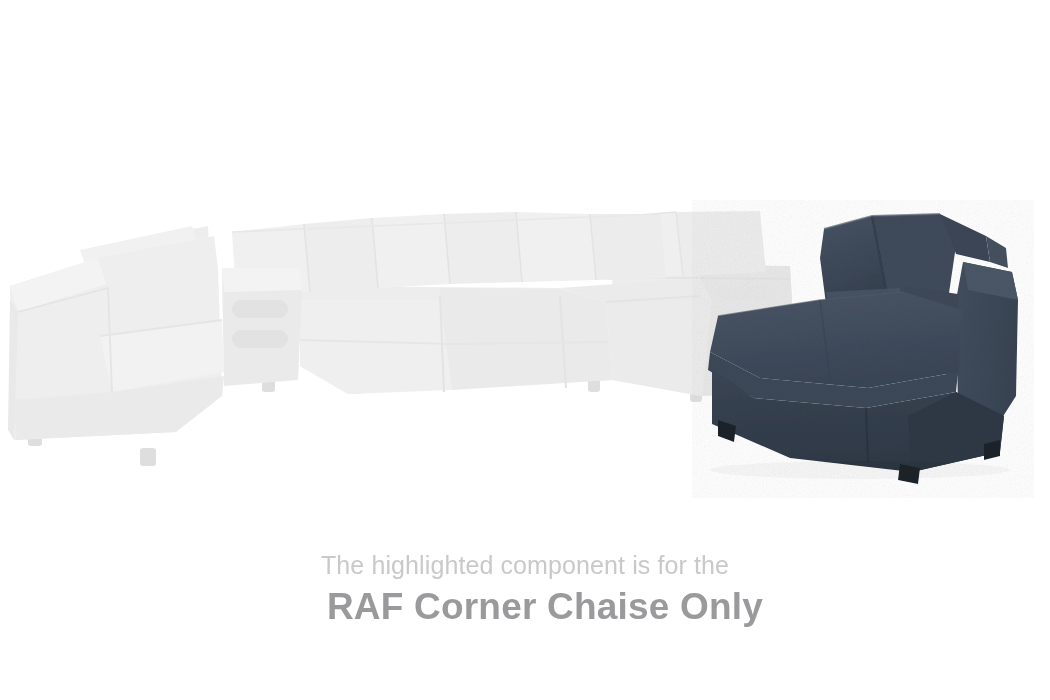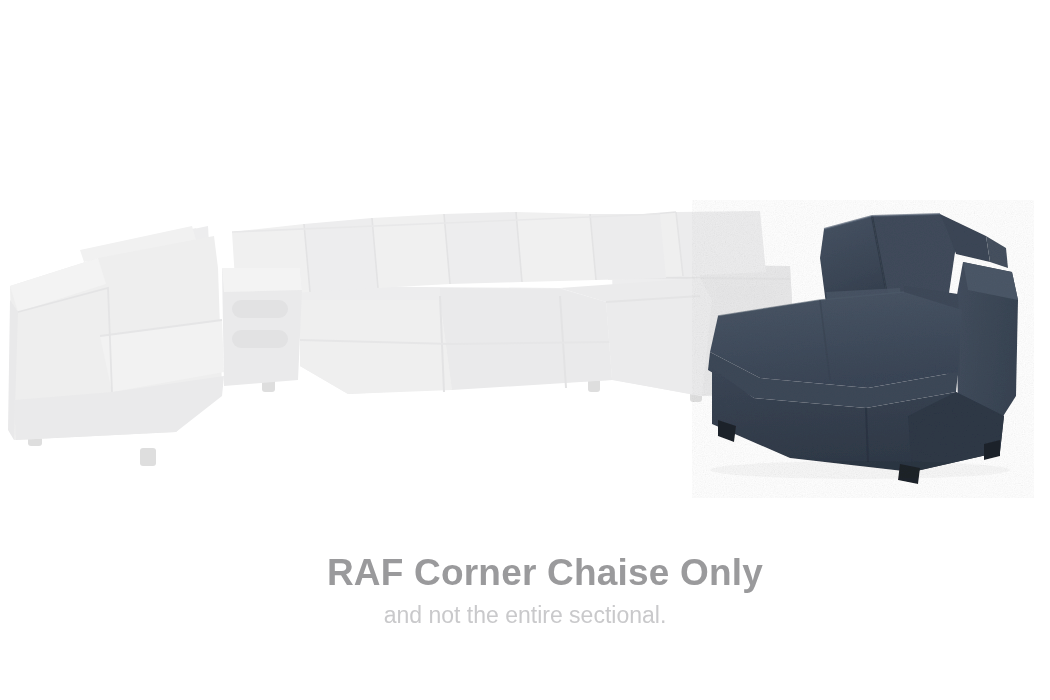--- a/index.html
+++ b/index.html
@@ -230,17 +230,17 @@
         <path d="M984 444 L1000 440 L1000 456 L984 460 Z"></path>
       </g>
 
       <ellipse cx="860" cy="470" rx="150" ry="9" fill="#000000" opacity="0.05"></ellipse>
 
     </g>
 
   </svg>
 
   <div id="caption-block">
+    <div class="caption-line-sub">The highlighted component is for the</div>
     <div class="caption-line-main">RAF Corner Chaise Only</div>
-    <div class="caption-line-tail">and not the entire sectional.</div>
   </div>
 
 </div>
 
 </body></html>

